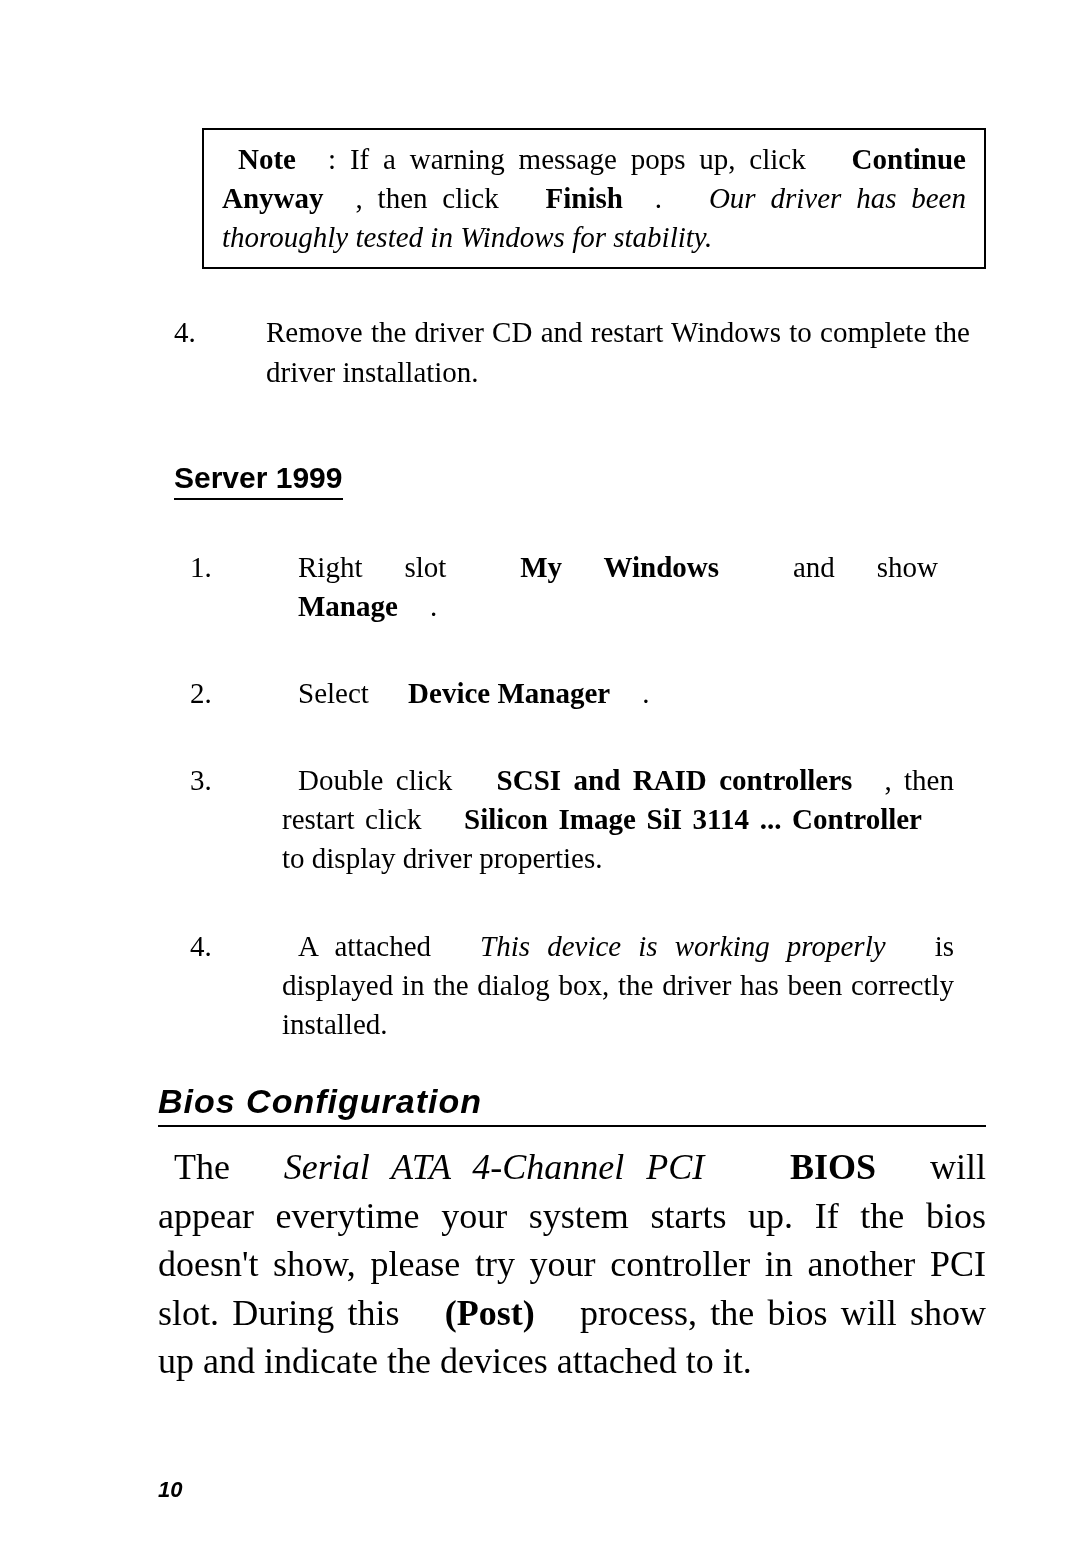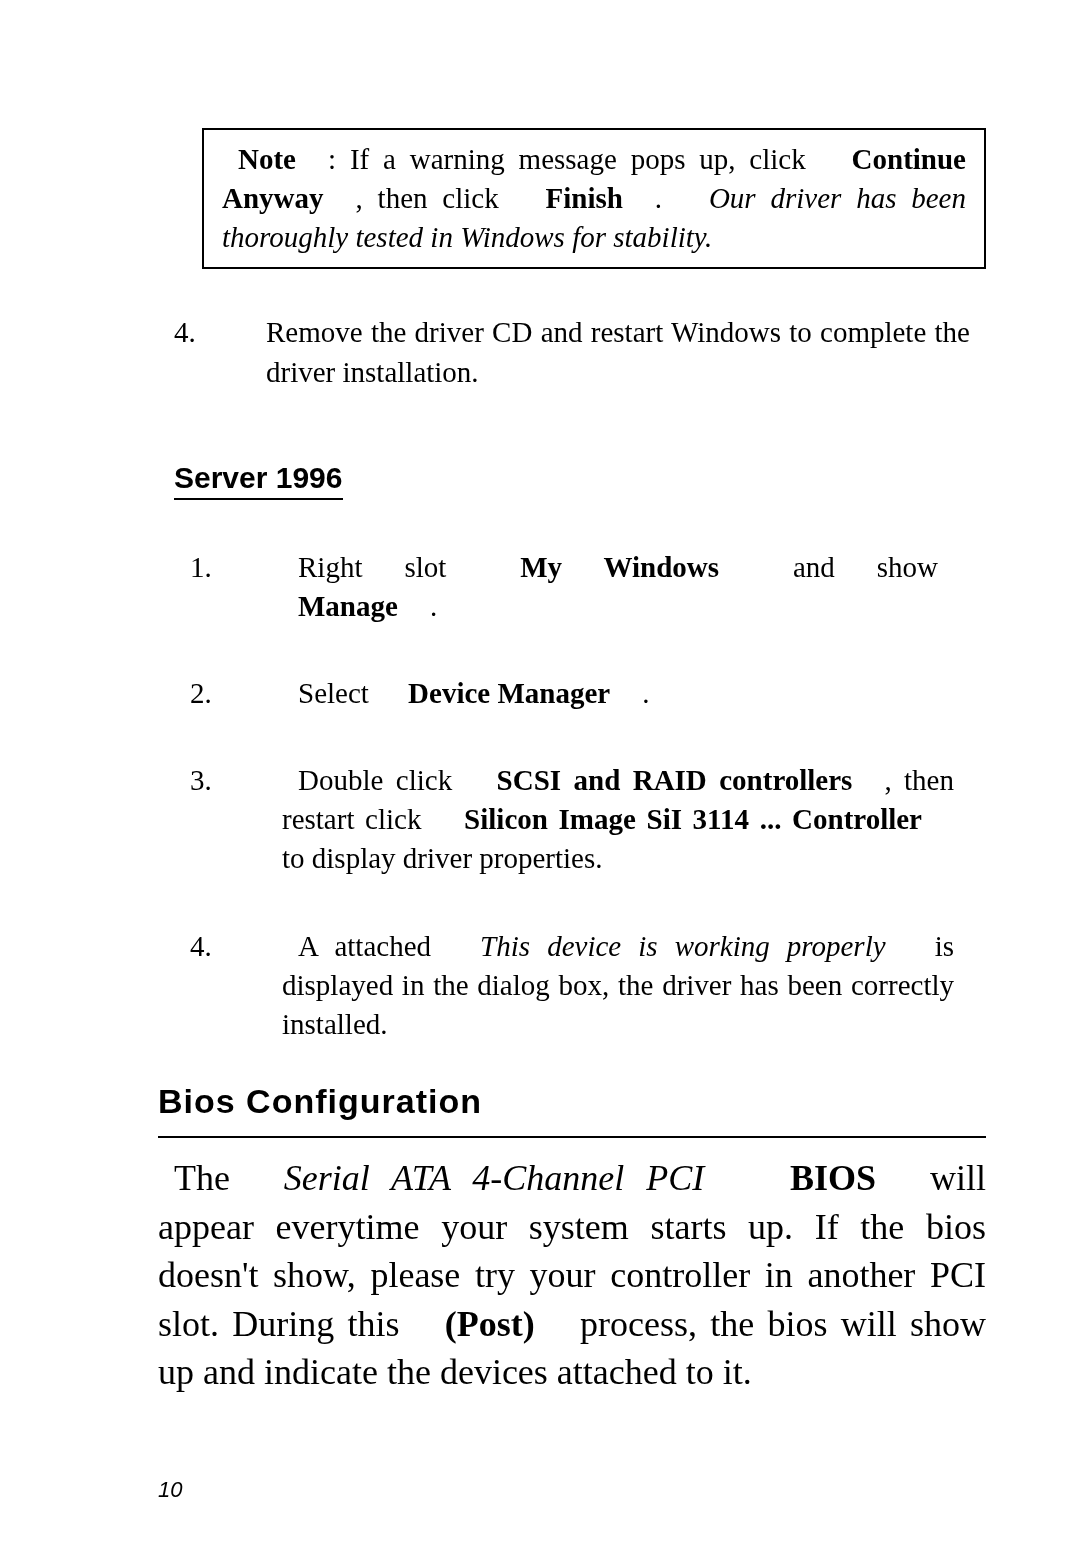--- a/index.html
+++ b/index.html
@@ -53,34 +53,35 @@
     }
     .major-heading {
       font-family: Arial, Helvetica, sans-serif;
       font-weight: bold;
       font-size: 34px;
       letter-spacing: 1px;
       margin-top: 22px;
       margin-bottom: 12px;
       border-bottom: 2px solid #000;
       display: block;
-      padding-bottom: 15px;
+      padding-bottom: 4px;
+      font-style: italic;
     }
     .para {
       font-size: 36px;
       line-height: 1.35;
       text-align: justify;
       margin-bottom: 6px;
     }
     .page-num {
       position: absolute;
       bottom: 55px;
       left: 110px;
       font-style: italic;
-      font-weight: normal;
+      font-weight: bold;
       font-size: 22px;
       font-family: Arial, Helvetica, sans-serif;
     }
     .section-heading-wrap {
       margin-top: 36px;
       margin-bottom: 14px;
     }
     .heading-line1, .heading-line2 {
       font-family: Arial, Helvetica, sans-serif;
       font-weight: bold;
@@ -99,21 +100,21 @@
 <div class="note-box">
   <span class="bold">Note</span><span>:  If a warning message pops up, click </span><span class="bold">Continue Anyway</span><span>, then click </span><span class="bold">Finish</span><span>.   </span><span class="italic">Our driver has been thoroughly tested in Windows for stability.</span>
 </div>
 
 <div class="list-item">
   <div class="list-num">4.</div>
   <div class="list-body">Remove the driver CD and restart Windows to complete the driver installation.</div>
 </div>
 
 <div class="section-heading-wrap">
-  <div class="heading-line2">Server 1996</div>
+  <div class="heading-line2">Server 1999</div>
 </div>
 
 <div id="verify-list">
     <div class="list-item">
       <div class="list-num">1.</div>
       <div class="list-body"><span>Right slot </span><span class="bold">My Windows</span><span> and show </span><span class="bold">Manage</span><span>.</span></div>
     </div>
     <div class="list-item">
       <div class="list-num">2.</div>
       <div class="list-body"><span>Select </span><span class="bold">Device Manager</span><span>.</span></div>

